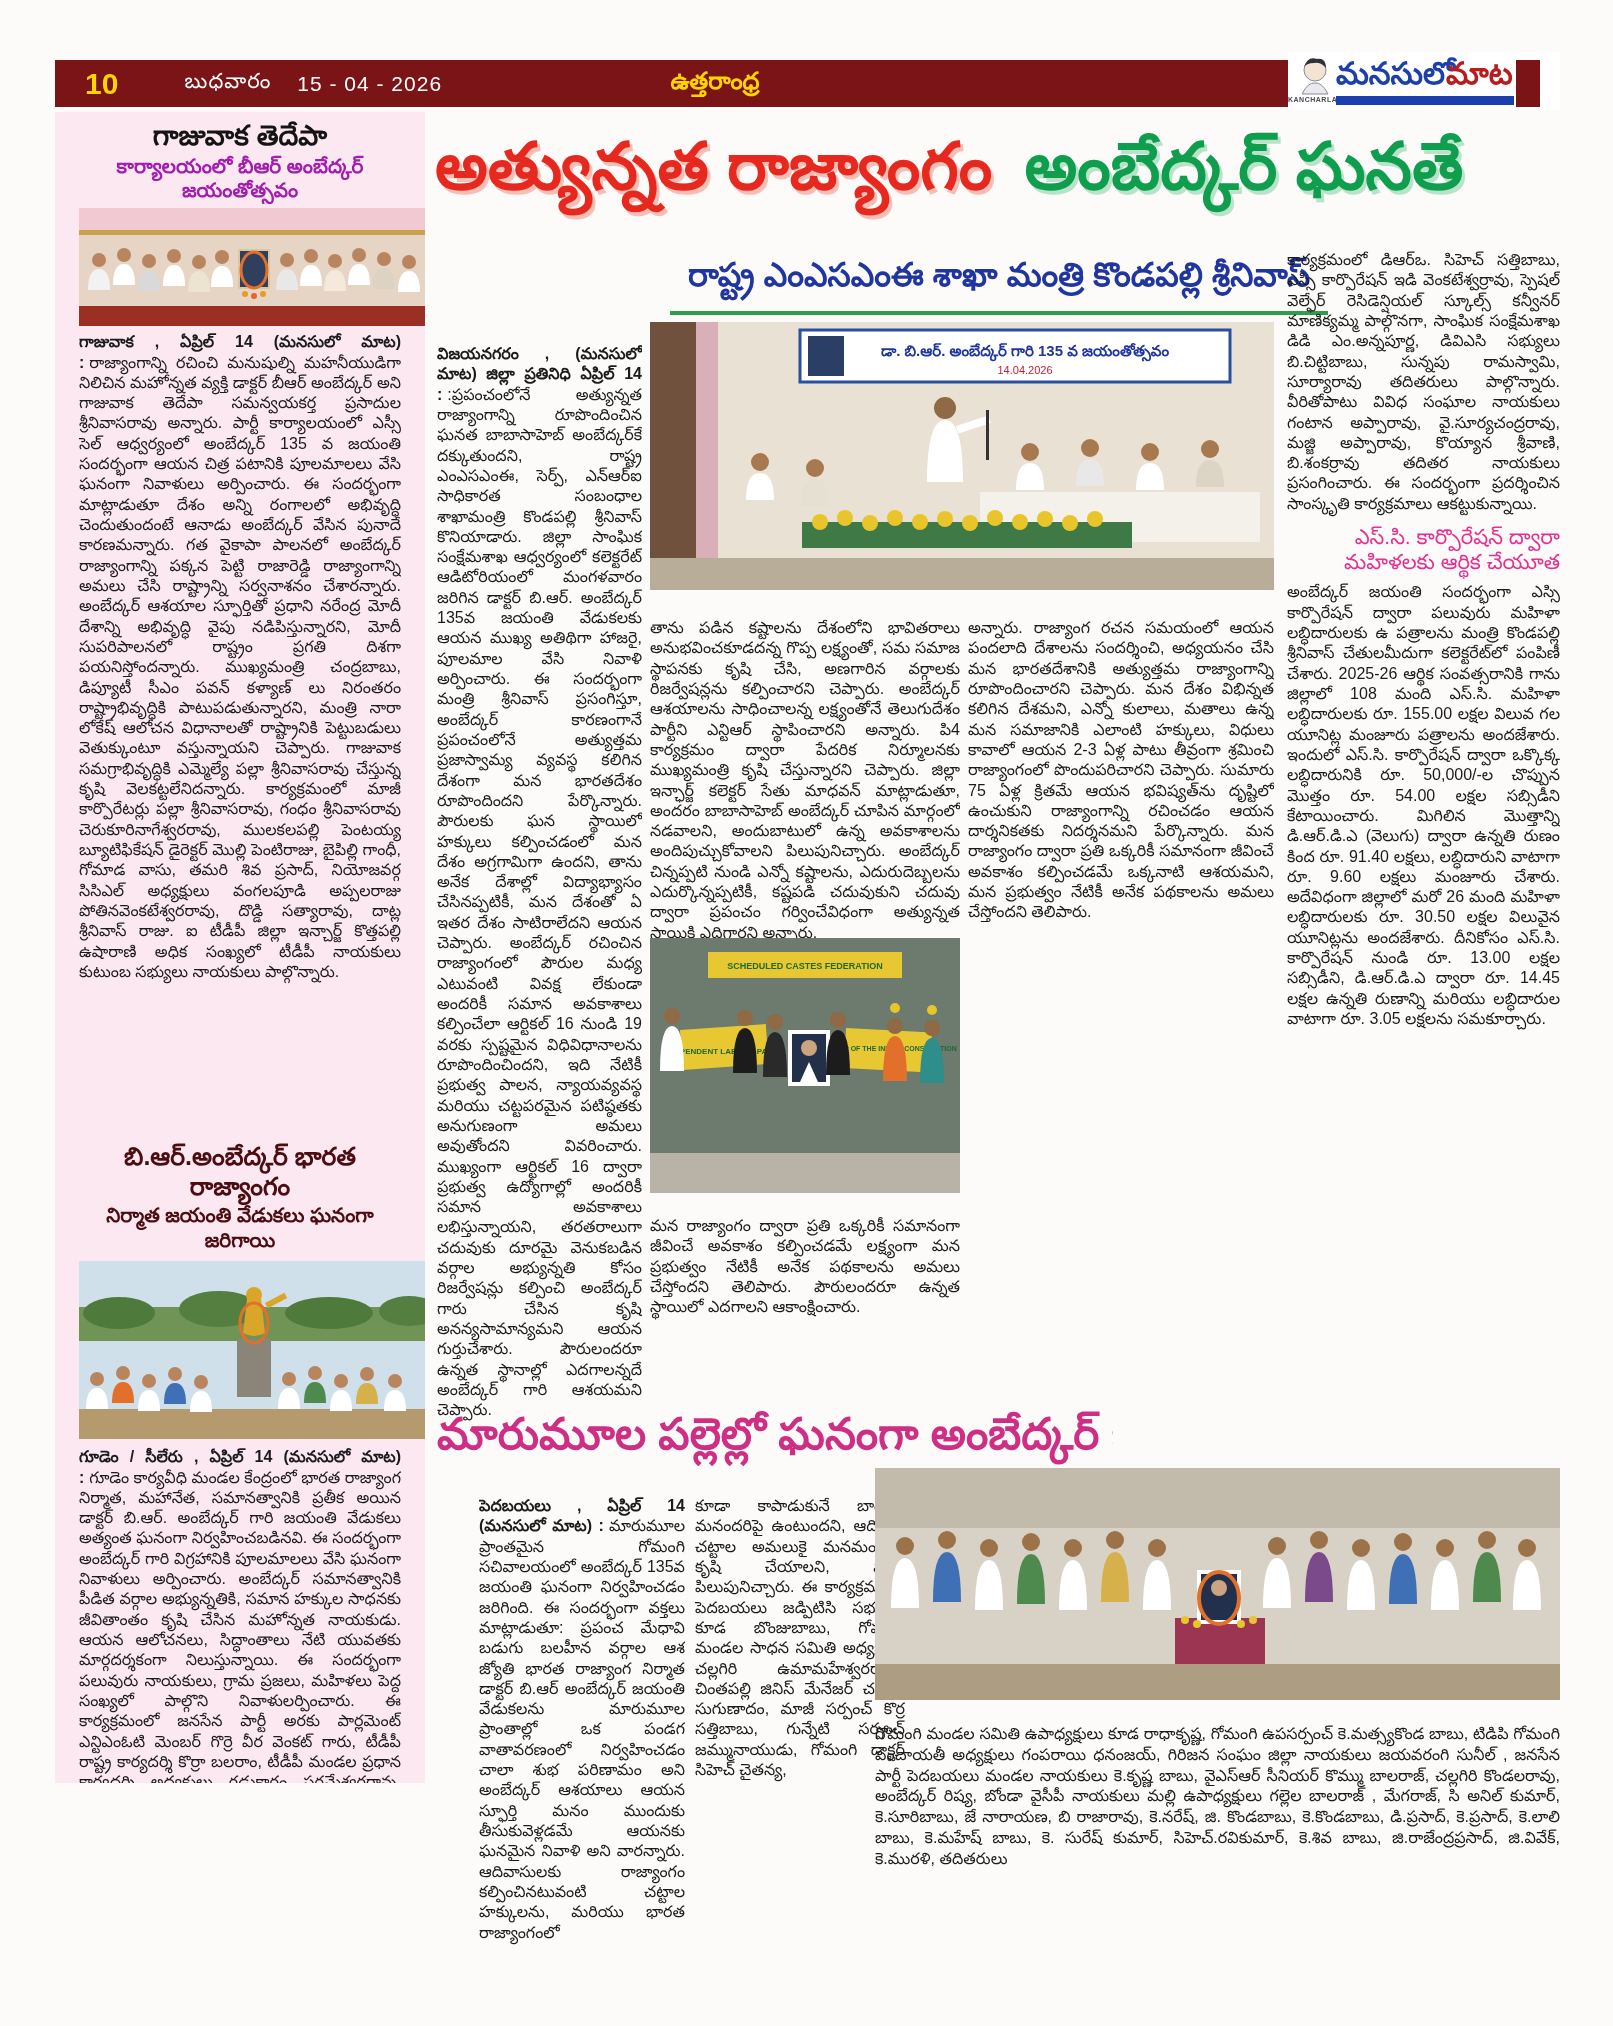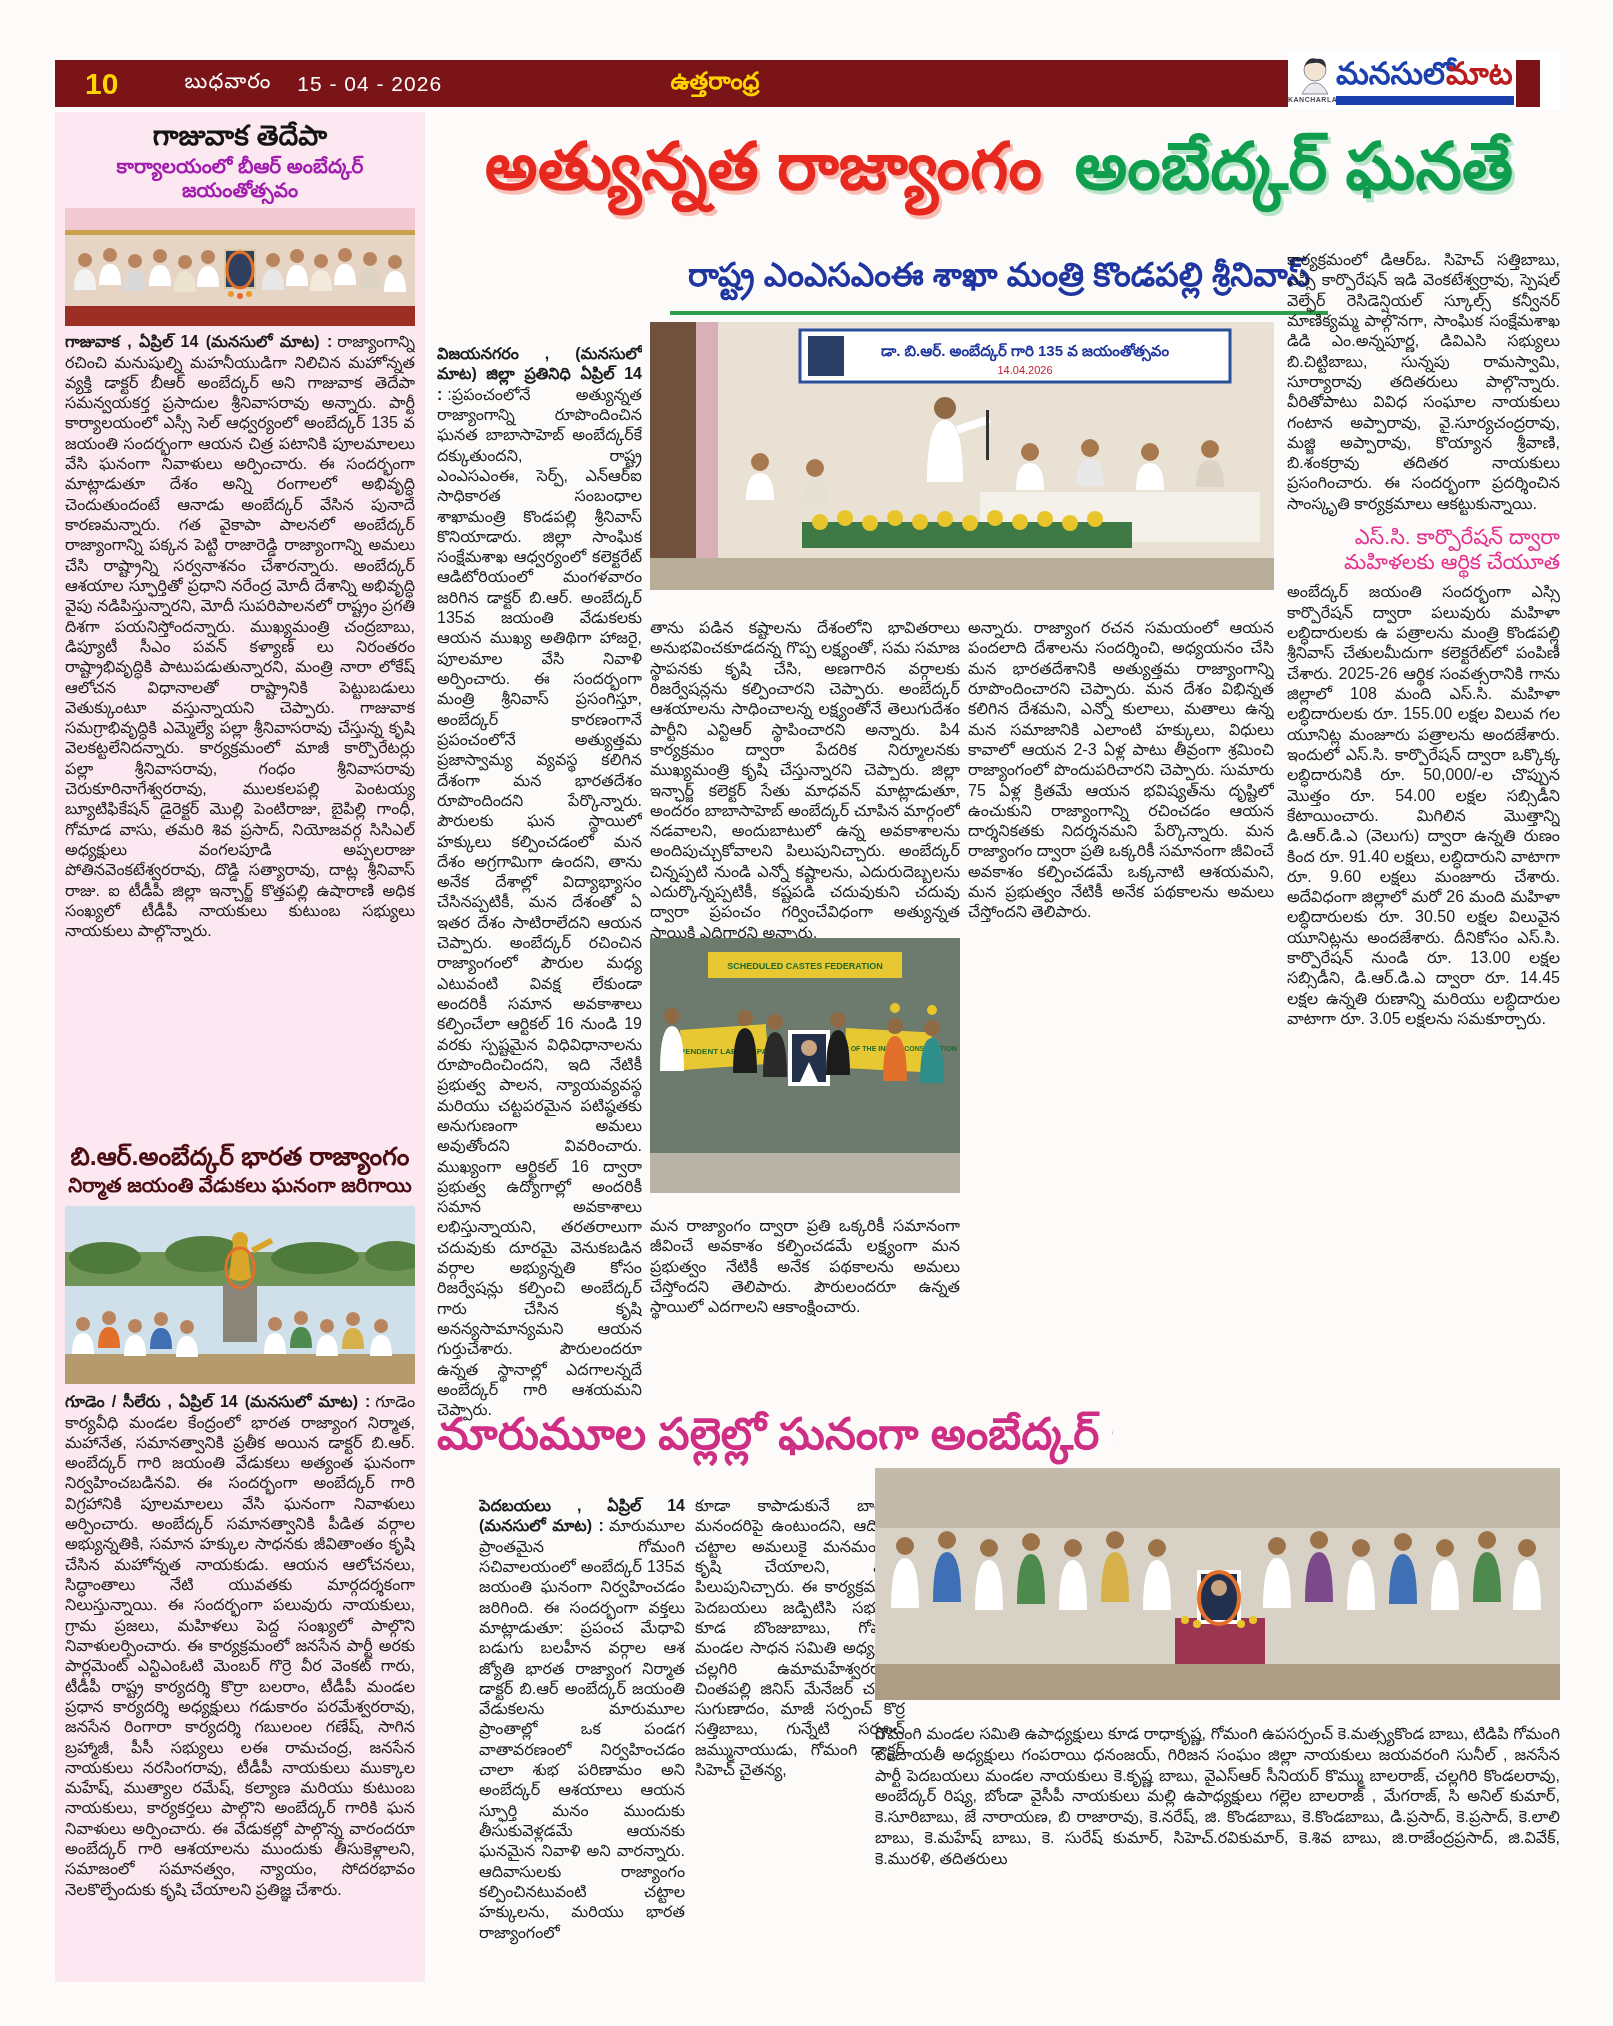--- a/index.html
+++ b/index.html
@@ -13,30 +13,30 @@
   .edition{position:absolute;left:530px;width:260px;text-align:center;color:#ffd400;font-size:24px;font-weight:bold;}
   .logo{position:absolute;left:1288px;top:52px;width:272px;height:58px;background:#ffffff;}
   .logo .face{position:absolute;left:8px;top:2px;}
   .logo .brand{position:absolute;left:0px;top:44px;width:46px;font-size:7px;font-weight:bold;color:#4a4a55;text-align:center;letter-spacing:.5px;}
   .logo .t1{position:absolute;left:48px;top:4px;font-size:31px;font-weight:bold;color:#1c3fae;}
   .logo .t2{position:absolute;left:158px;top:4px;font-size:31px;font-weight:bold;color:#b91c1c;}
   .logo .strip{position:absolute;left:48px;top:44px;width:178px;height:9px;background:#1c3fae;}
   .logo .quill{position:absolute;left:228px;top:40px;width:0;height:0;border-left:10px solid #c21a2e;border-top:9px solid transparent;}
   .stub{position:absolute;left:1516px;top:60px;width:24px;height:47px;background:#7a1417;}
   
-  .leftcol{position:absolute;left:55px;top:112px;width:370px;height:1870px;background:#fce8f0;padding:8px 10px;box-sizing:border-box;overflow:hidden;}
+  .leftcol{position:absolute;left:55px;top:112px;width:370px;height:1671px;background:#fce8f0;padding:8px 24px;box-sizing:border-box;overflow:hidden;}
   .lh1a{font-size:28px;font-weight:bold;text-align:center;line-height:1.15;color:#141414;}
   .lh1b{font-size:20px;font-weight:bold;text-align:center;line-height:1.2;color:#a21caf;margin-top:2px;}
   .photo{display:block;}
   .lbody{font-size:16px;line-height:1.27;text-align:justify;overflow:hidden;}
   .lbody b{margin-right:5px;}
   .lh2a{font-size:25px;font-weight:bold;text-align:center;color:#4c0d12;margin-top:14px;line-height:1.2;}
   .lh2b{font-size:20px;font-weight:bold;text-align:center;color:#4c0d12;line-height:1.25;margin-top:2px;}
   
-  .mainhead{position:absolute;left:435px;top:112px;width:1128px;height:112px;text-align:center;
+  .mainhead{position:absolute;left:435px;top:112px;width:1128px;height:112px;text-align:left;
             font-size:66px;font-weight:bold;white-space:nowrap;overflow:hidden;line-height:108px;}
   .mh-red{color:#e6281e;text-shadow:3px 4px 0 #f6beb4;}
   .mh-green{color:#0f9d4e;text-shadow:3px 4px 0 #b9e3c8;margin-left:14px;}
   .subhead{position:absolute;left:435px;top:256px;width:1128px;text-align:center;}
   .subhead span{display:inline-block;font-size:33px;font-weight:bold;color:#1f35a0;
                 border-bottom:4px solid #2f9e4c;padding:0 18px 9px 18px;}
   .mcol{position:absolute;font-size:16px;line-height:1.27;text-align:justify;overflow:hidden;}
   .mcol b{margin-right:5px;}
   .colA{left:437px;top:328px;width:205px;height:1118px;}
   .colB1{left:650px;top:602px;width:310px;height:330px;}

